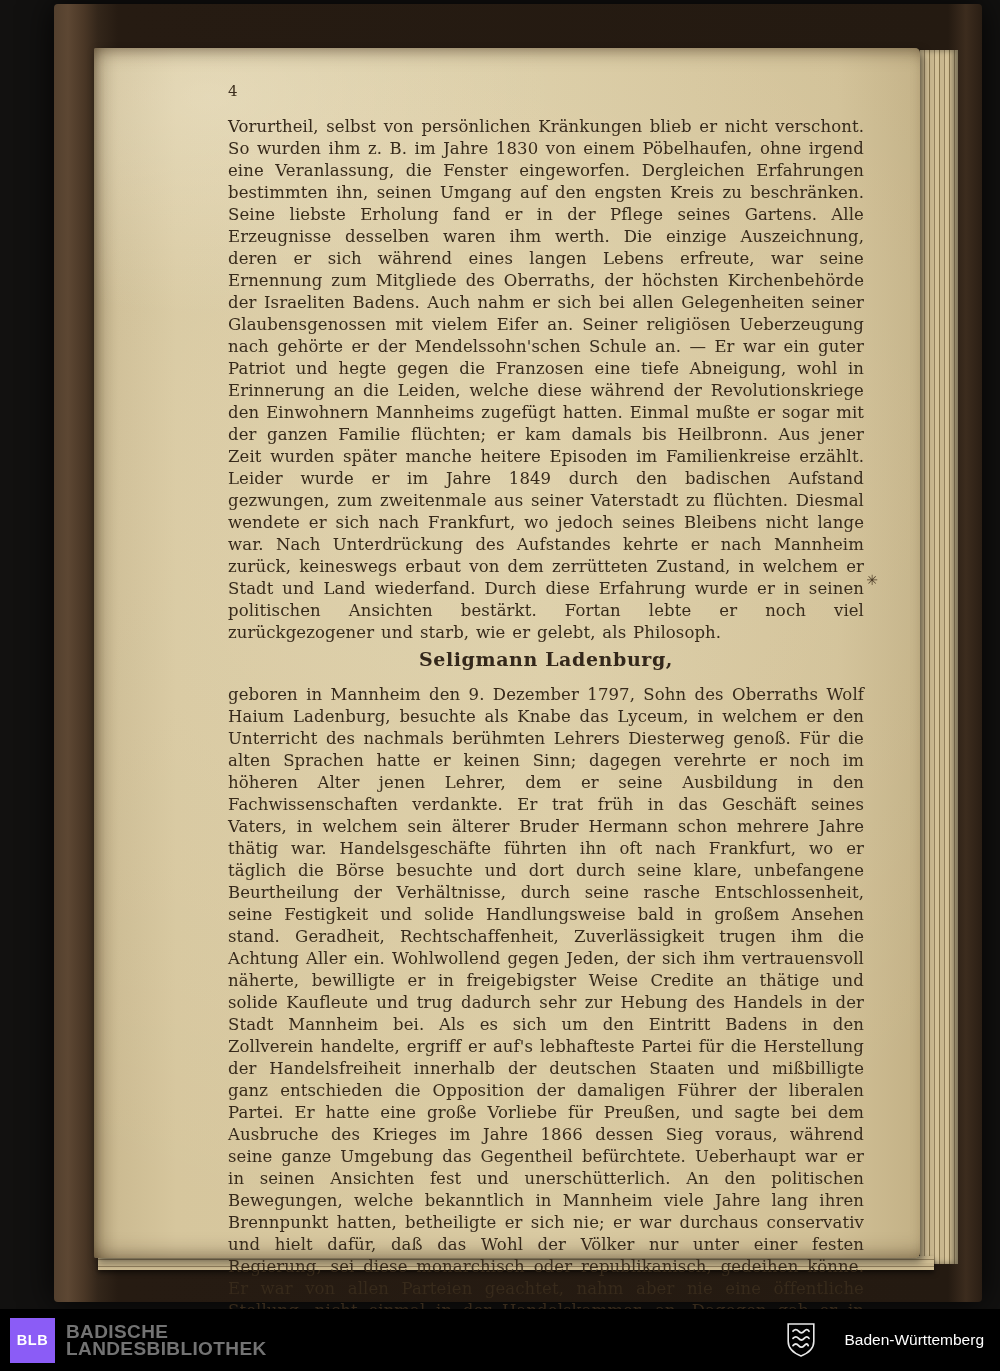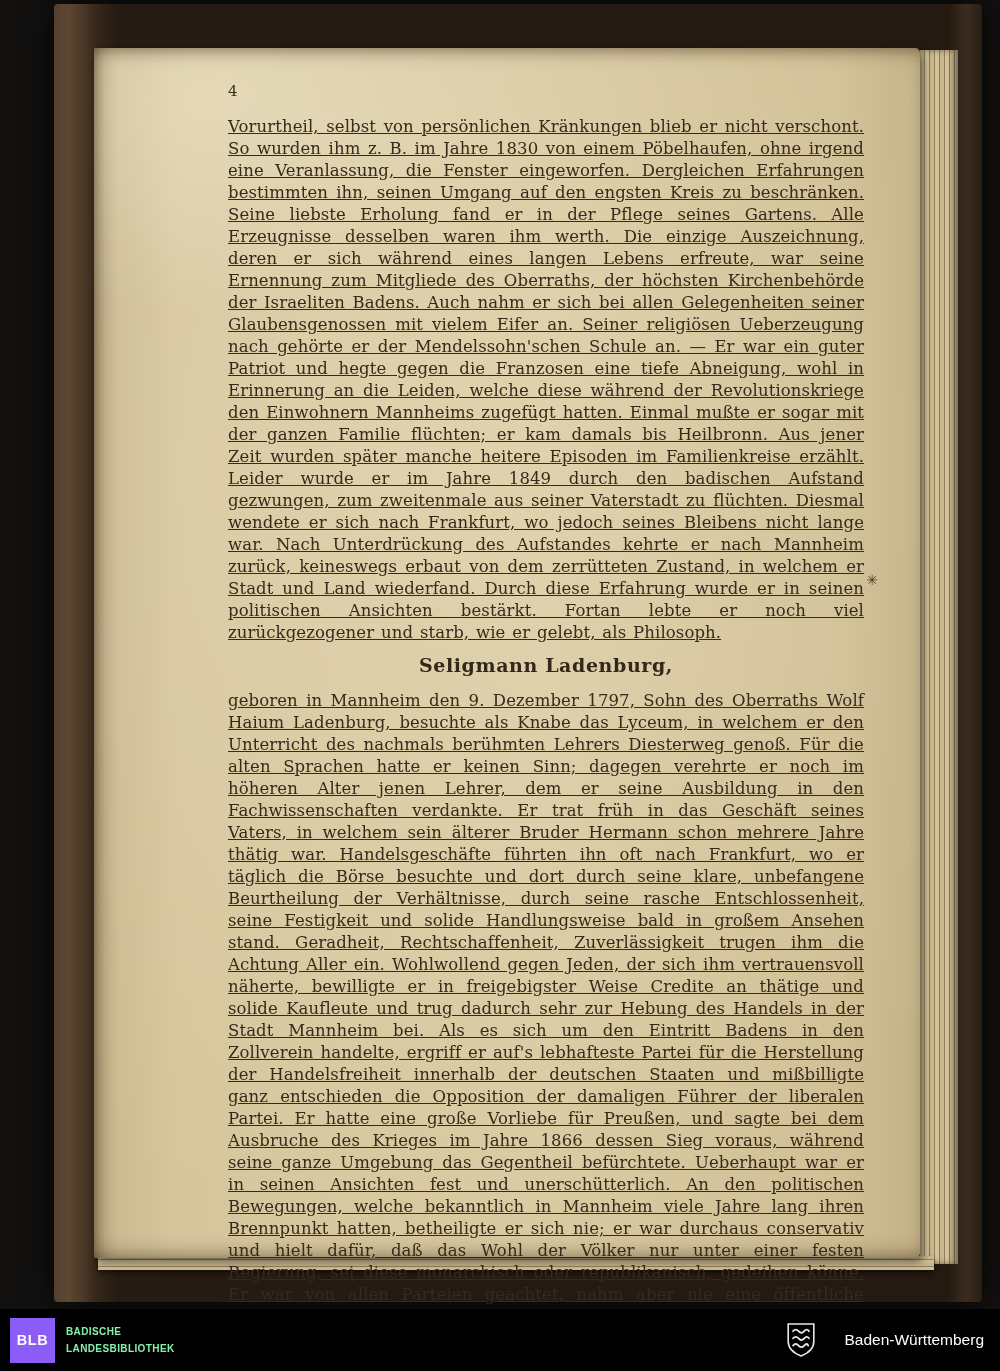--- a/index.html
+++ b/index.html
@@ -55,25 +55,24 @@
     color:#362a1b;
     padding:34px 56px 0 134px;
   }
   .page-number {
     font-size:15px; margin-bottom:16px; color:#3d2f1f;
   }
   .para {
     font-size:16.5px; line-height:22px;
     text-align:justify; word-spacing:1.5px; letter-spacing:.1px;
     color:#372a1b;
-    text-decoration:underline;
   }
   .heading {
     text-align:center; font-weight:bold; font-size:19px;
-    letter-spacing:.6px; margin:10px 0 14px; color:#33271a;
+    letter-spacing:.6px; margin:4px 0 14px; color:#33271a;
   }
   .ornament {
     position:absolute; top:524px; right:42px;
     font-size:14px; color:#4a3a26;
   }
 
   
   .footer {
     position:absolute; left:0; bottom:0; width:1000px; height:62px;
     background:#000;
@@ -81,21 +80,21 @@
     padding:0 16px 0 10px;
     font-family:"Liberation Sans", sans-serif;
   }
   .brand-left { display:flex; align-items:center; gap:11px; cursor:pointer; }
   .blb-box {
     width:45px; height:45px; background:#009688;
     color:#fff; font-weight:bold; font-size:14.5px; letter-spacing:.5px;
     display:flex; align-items:center; justify-content:center;
   }
   .lib-name {
-    color:#86efac; font-weight:bold; font-size:10px; line-height:17px;
+    color:#737373; font-weight:bold; font-size:19px; line-height:17px;
     letter-spacing:.4px;
   }
   .brand-right { display:flex; align-items:center; gap:27px; color:#fff; cursor:pointer; }
   .region-name { font-size:15.5px; }
   .arms svg { display:block; }
 </style>
 </head>
 <body>
 
 <div class="scene">

